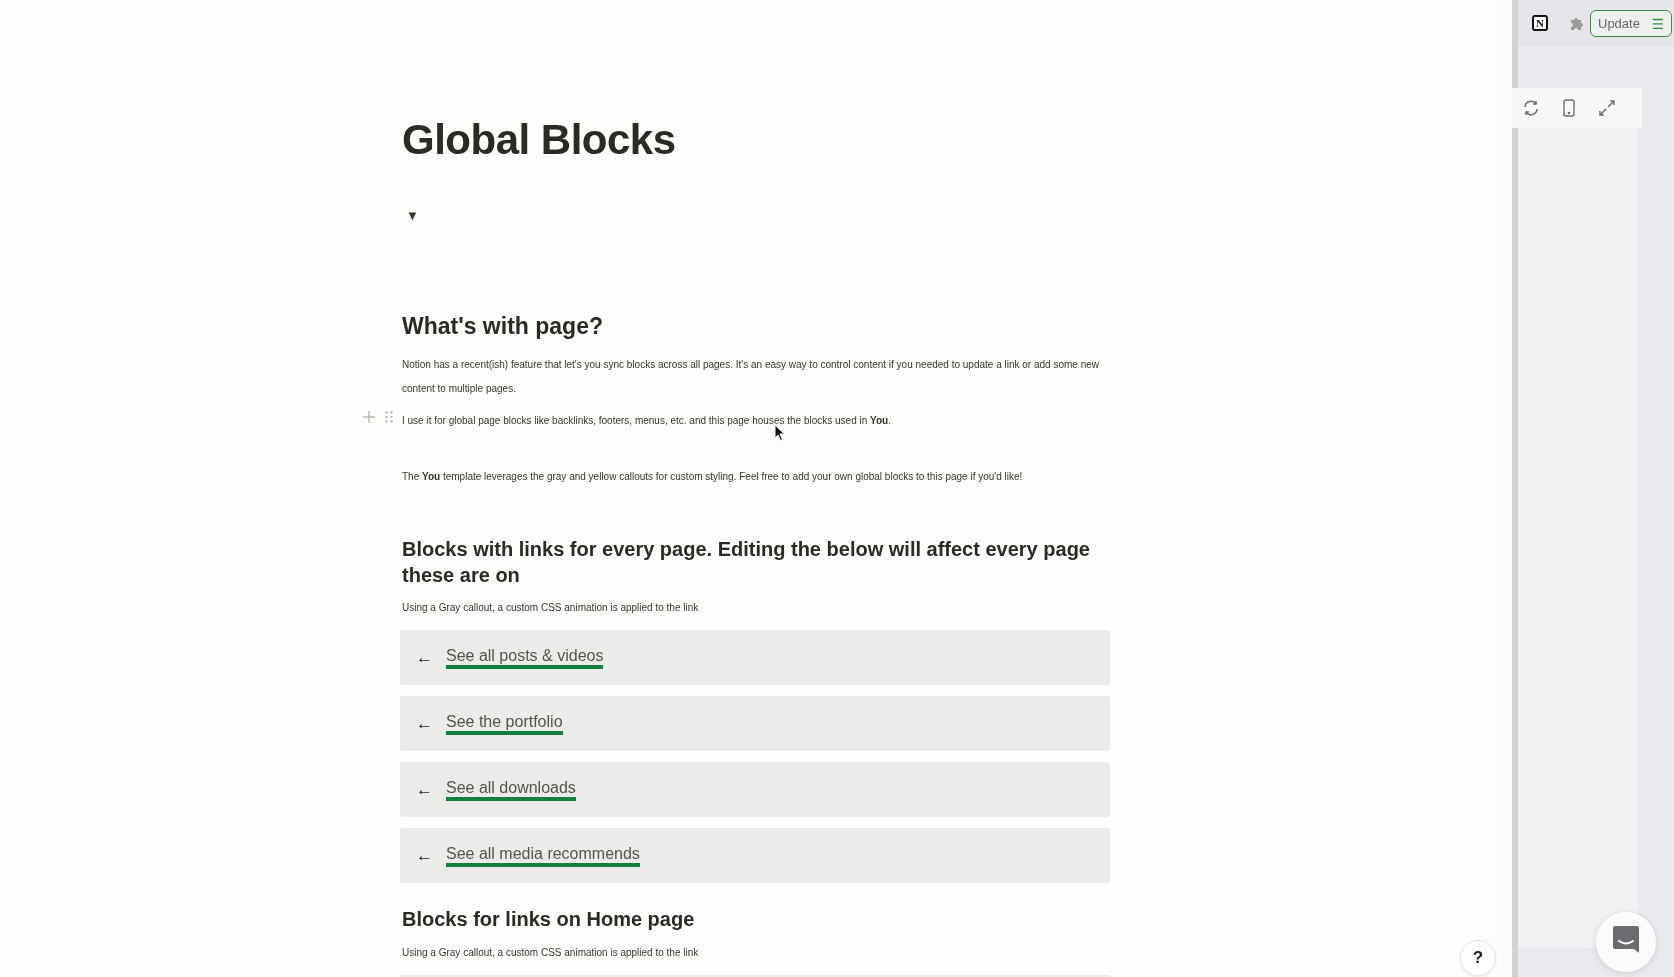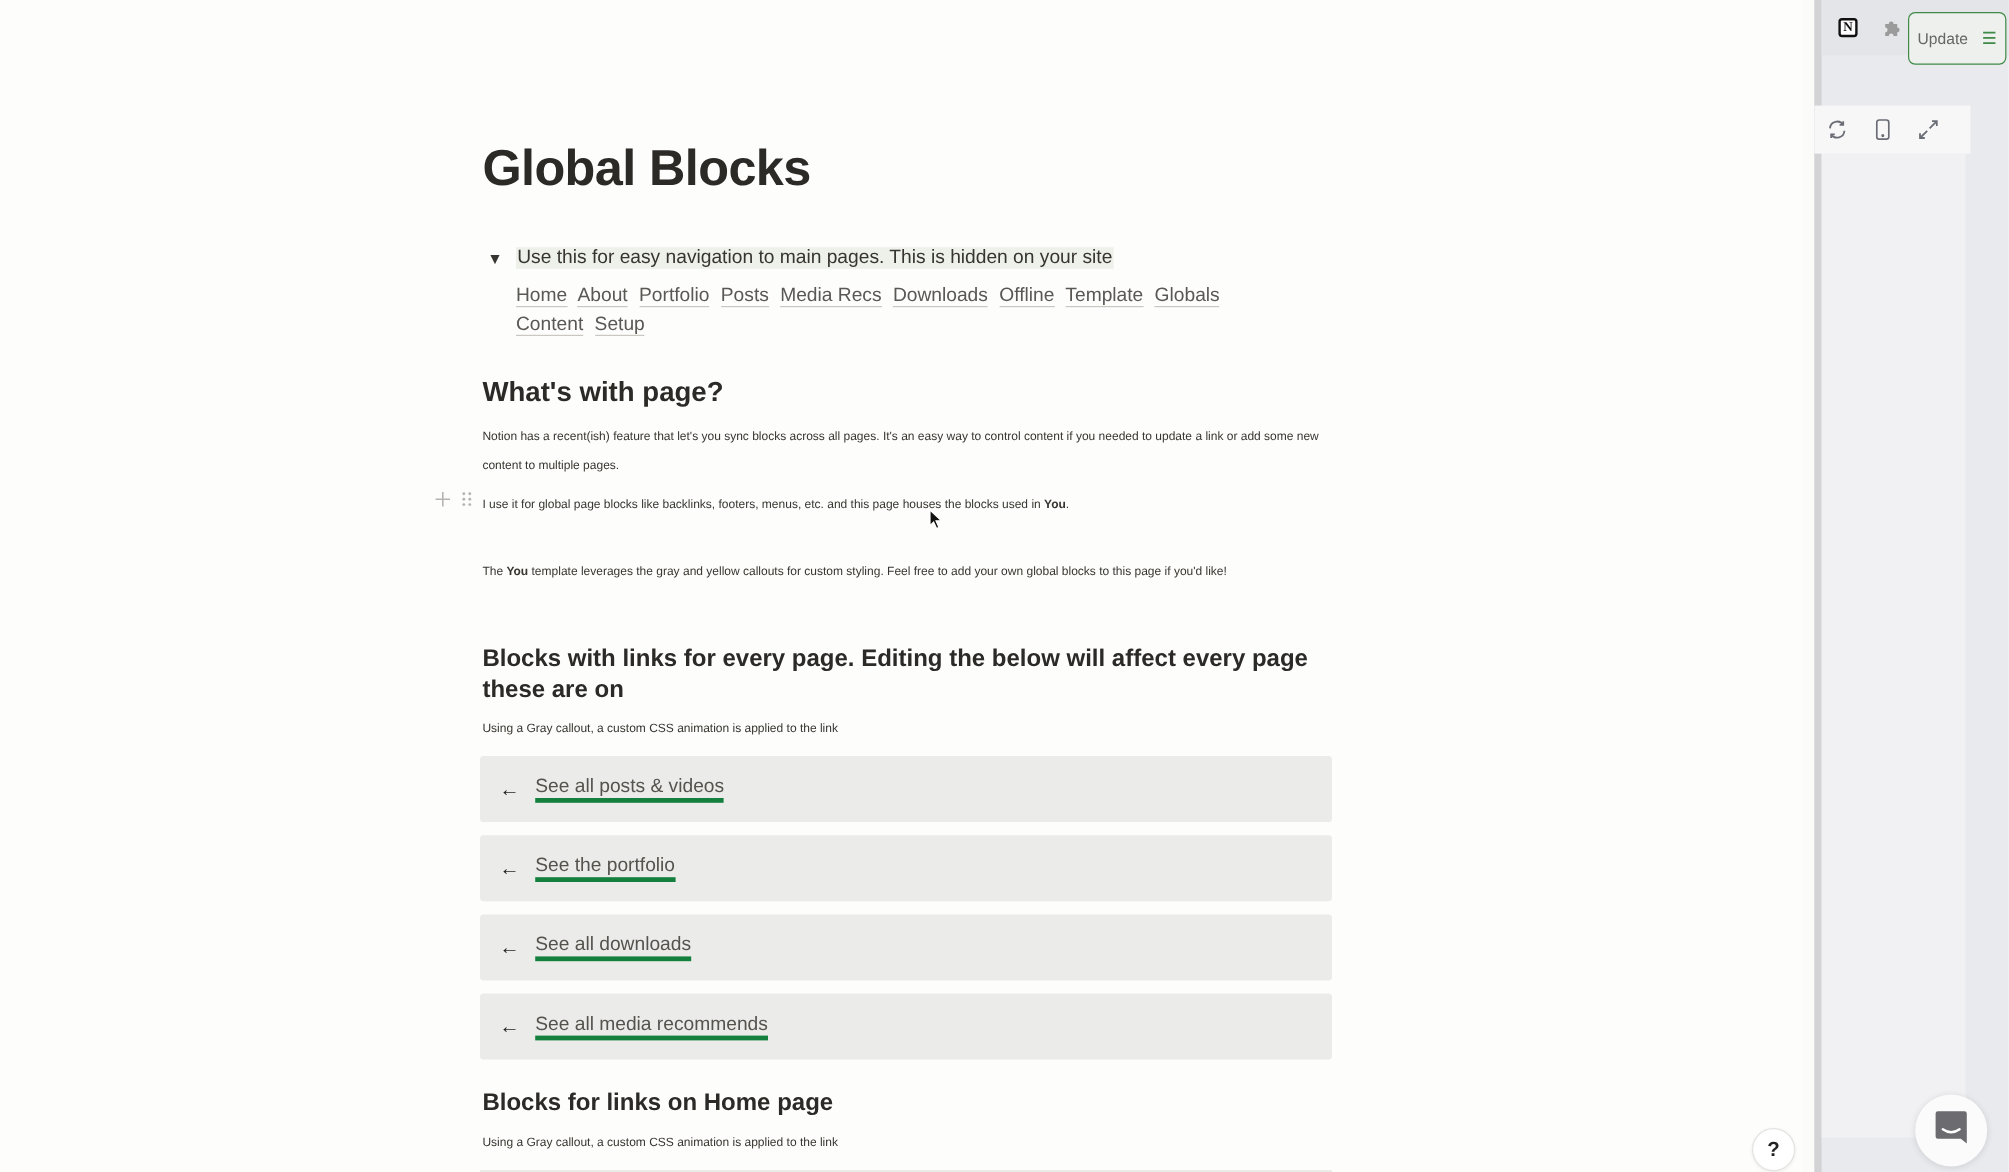--- a/index.html
+++ b/index.html
@@ -75,21 +75,21 @@
     background: #e4e5e8; display: flex; align-items: center;
   }
   .notion-icon {
     position: absolute; left: 14px; top: 15px; width: 16px; height: 16px;
     border: 2px solid #111; border-radius: 3px; background: #fff;
     font-size: 11px; font-weight: 700; text-align: center; line-height: 12px; color: #111;
     font-family: "Liberation Serif", serif;
   }
   .puzzle-icon { position: absolute; left: 50px; top: 15px; }
   .update-btn {
-    position: absolute; left: 72px; top: 10px; width: 82px; height: 44px;
+    position: absolute; left: 72px; top: 10px; width: 82px; height: 27px;
     border: 1.5px solid #3f8a48; border-radius: 6px; background: #eef0ee;
     display: flex; align-items: center; justify-content: space-between; padding: 0 7px;
     font-size: 13px; color: #666; cursor: pointer;
   }
   .update-btn .menu { color: #3f8a48; font-size: 14px; }
   .tools-card {
     position: absolute; left: -6px; top: 88px; width: 130px; height: 40px;
     background: #f7f7f8; display: flex; align-items: center; gap: 16px; padding-left: 8px;
   }
   .tool { width: 22px; height: 22px; display: flex; align-items: center; justify-content: center; cursor: pointer; }
@@ -112,34 +112,20 @@
 <body>
 
 <div class="page">
   <div class="content">
 
     <div class="title">Global Blocks</div>
 
     <div class="toggle">
       <div class="toggle-row">
         <span class="toggle-arrow">▼</span>
-        <span class="toggle-label">Use this for easy navigation to main pages. This is hidden on your site</span>
-      </div>
-      <div class="nav-links">
-        <a class="nav-link">Home</a>
-        <a class="nav-link">About</a>
-        <a class="nav-link">Portfolio</a>
-        <a class="nav-link">Posts</a>
-        <a class="nav-link">Media Recs</a>
-        <a class="nav-link">Downloads</a>
-        <a class="nav-link">Offline</a>
-        <a class="nav-link">Template</a>
-        <a class="nav-link">Globals</a>
-        <a class="nav-link">Content</a>
-        <a class="nav-link">Setup</a>
       </div>
     </div>
 
     <div class="h2" style="top:313px;">What's with page?</div>
 
     <div class="para" style="top:353px;">Notion has a recent(ish) feature that let's you sync blocks across all pages. It's an easy way to control content if you needed to update a link or add some new content to multiple pages.</div>
 
     <div class="para" style="top:409px;">
       <div class="block-handle">
         <span>

